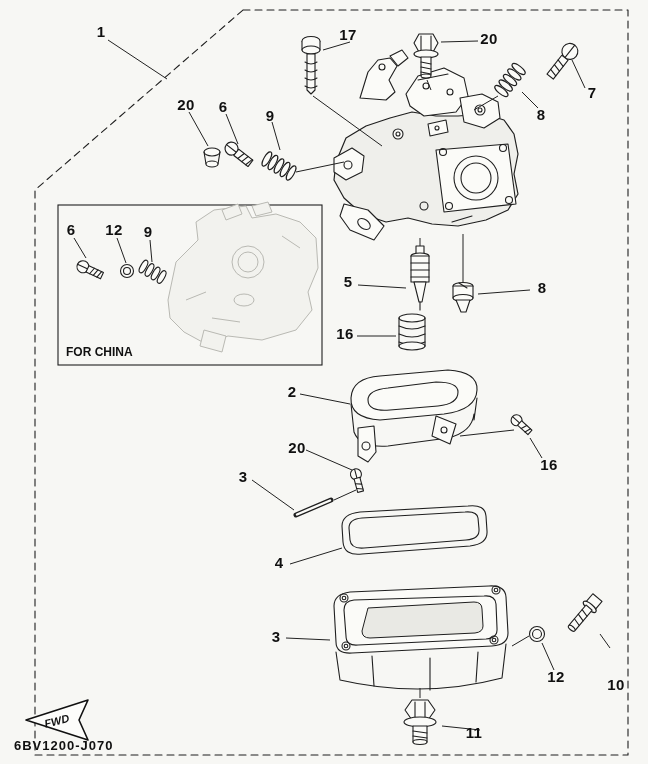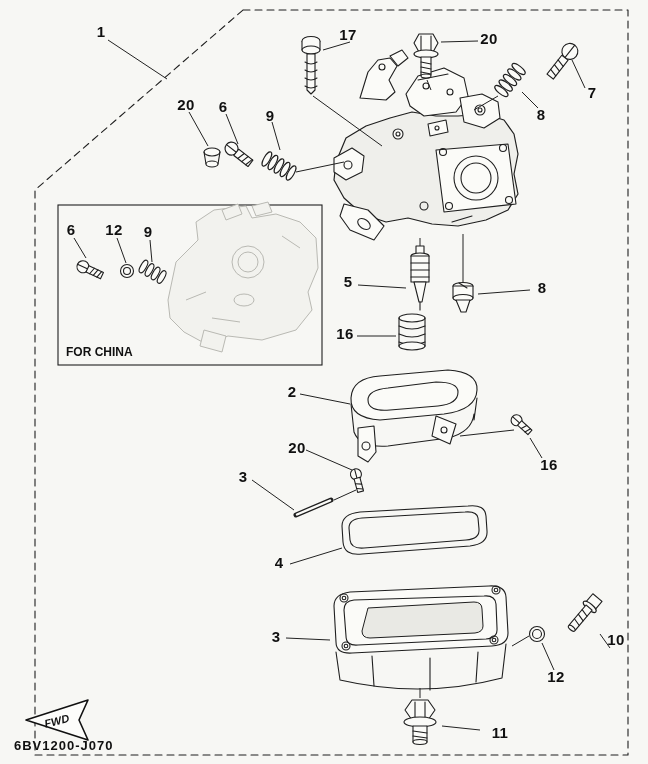--- a/index.html
+++ b/index.html
@@ -334,17 +334,17 @@
 <span class="callout" style="left:148px;top:231px">9</span>
 <span class="callout" style="left:348px;top:281px">5</span>
 <span class="callout" style="left:542px;top:287px">8</span>
 <span class="callout" style="left:345px;top:333px">16</span>
 <span class="callout" style="left:292px;top:391px">2</span>
 <span class="callout" style="left:549px;top:464px">16</span>
 <span class="callout" style="left:297px;top:447px">20</span>
 <span class="callout" style="left:243px;top:476px">3</span>
 <span class="callout" style="left:279px;top:562px">4</span>
 <span class="callout" style="left:276px;top:636px">3</span>
-<span class="callout" style="left:616px;top:639px">10</span>
+<span class="callout" style="left:616px;top:684px">10</span>
 <span class="callout" style="left:556px;top:676px">12</span>
-<span class="callout" style="left:500px;top:732px">11</span>
+<span class="callout" style="left:474px;top:732px">11</span>
 
 </div>
 
 </body></html>

